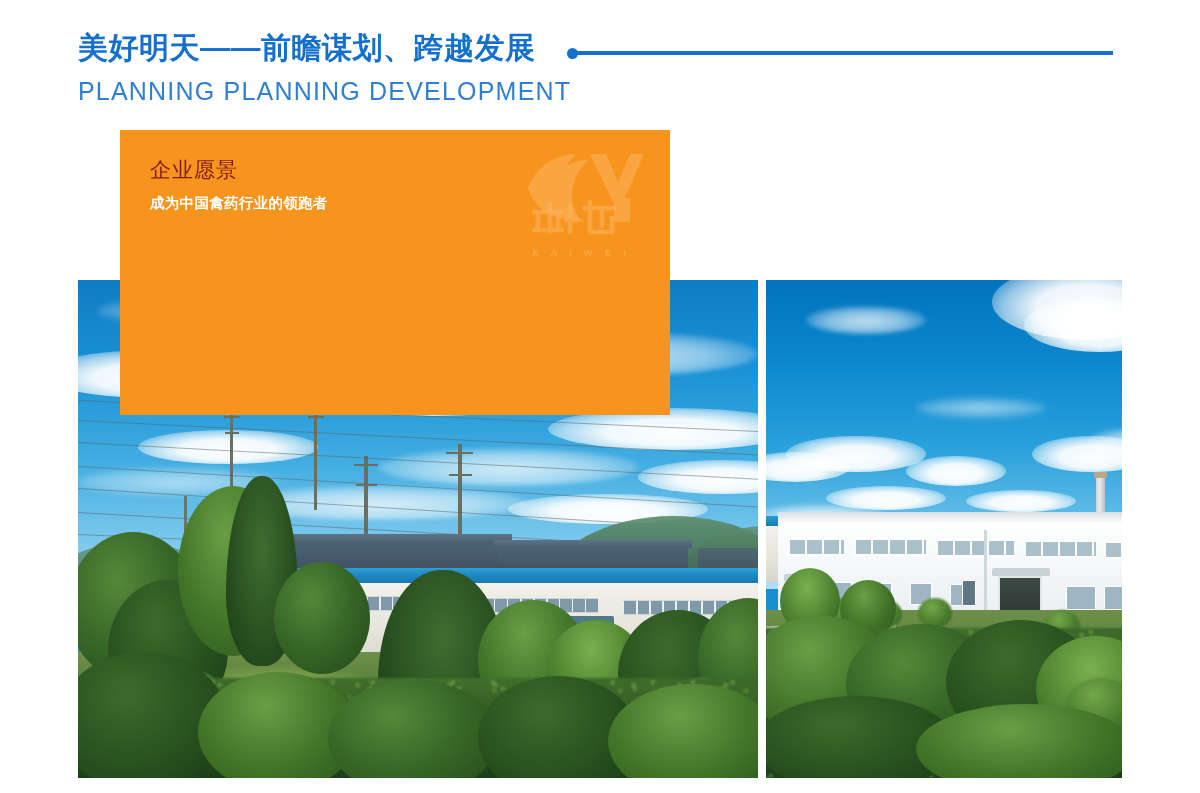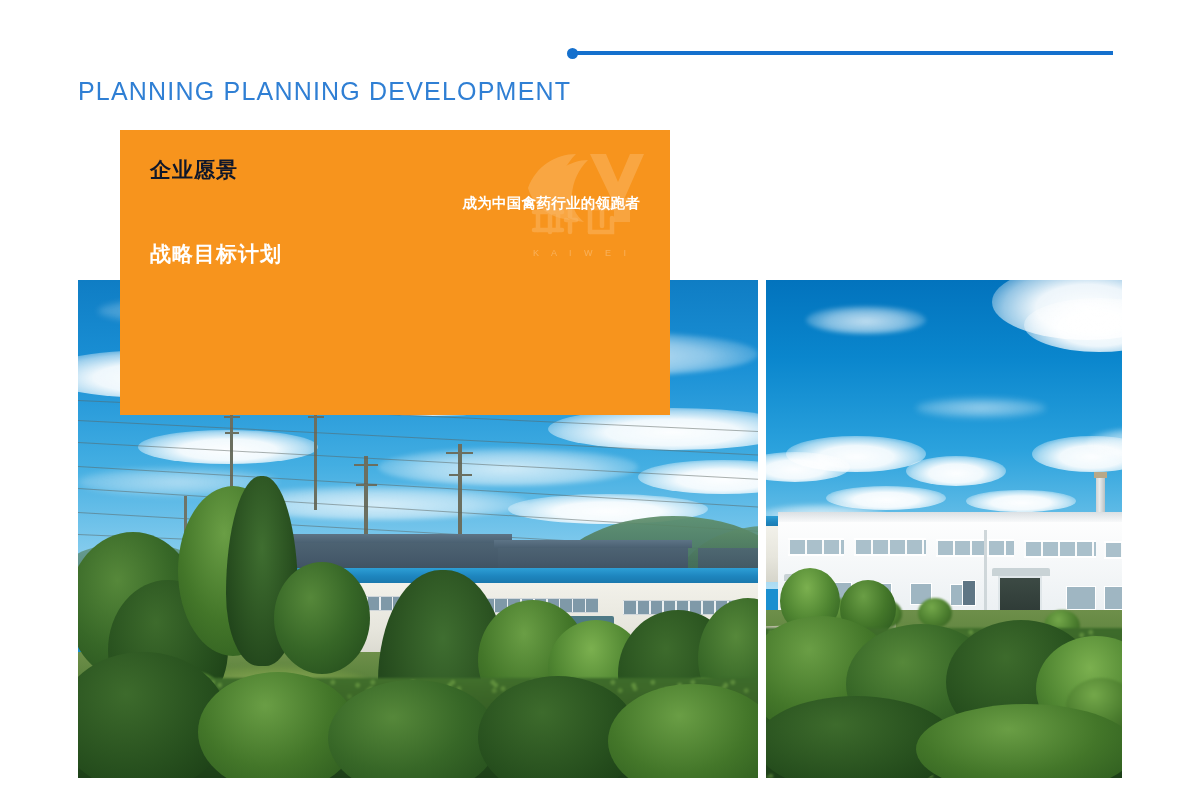--- a/index.html
+++ b/index.html
@@ -325,33 +325,32 @@
     letter-spacing: 5px;
     color: #ffffff;
     opacity: 0.85;
     font-family: "Liberation Sans", sans-serif;
   }
 
   .panel-inner { position: relative; padding: 26px 30px 0 30px; }
 
   .panel-h1 {
     font-size: 21px;
-    font-weight: bold;
-    color: #0f172a;
+    font-weight: normal;
+    color: #7f1d1d;
     letter-spacing: 1px;
     line-height: 1.3;
   }
   .panel-sub {
     margin-top: 10px;
     font-size: 14.5px;
     font-weight: bold;
     color: #ffffff;
     letter-spacing: 0.3px;
     line-height: 1.4;
-    text-align: right;
   }
   .panel-h2 {
     margin-top: 26px;
     font-size: 21px;
     font-weight: bold;
     color: #ffffff;
     letter-spacing: 1px;
     line-height: 1.3;
   }
   .panel-body {
@@ -363,20 +362,21 @@
     line-height: 31px;
     letter-spacing: 0.2px;
   }
 </style>
 </head>
 <body>
 
 <div id="page">
 
   <div class="header">
+    <div class="header-title">美好明天——前瞻谋划、跨越发展</div>
     <div class="header-subtitle">PLANNING PLANNING DEVELOPMENT</div>
     <div class="header-rule-dot"></div>
     <div class="header-rule-line"></div>
   </div>
 
   <div class="photo photo-left">
     <div class="sky"></div>
 
     <div class="cloud" style="left:-40px; top:70px; width:240px; height:48px;"></div>
     <div class="cloud soft" style="left:120px; top:38px; width:300px; height:40px;"></div>
@@ -573,18 +573,17 @@
         </g>
       </svg>
       <div class="wm-text">K A I W E I</div>
     </div>
 
     <div class="panel-inner">
       <div class="panel-h1">企业愿景</div>
 
       <div class="panel-sub">成为中国禽药行业的领跑者</div>
 
-      <div class="panel-h2">战略目标计划</div>
 
     </div>
   </div>
 
 </div>
 
 </body></html>

